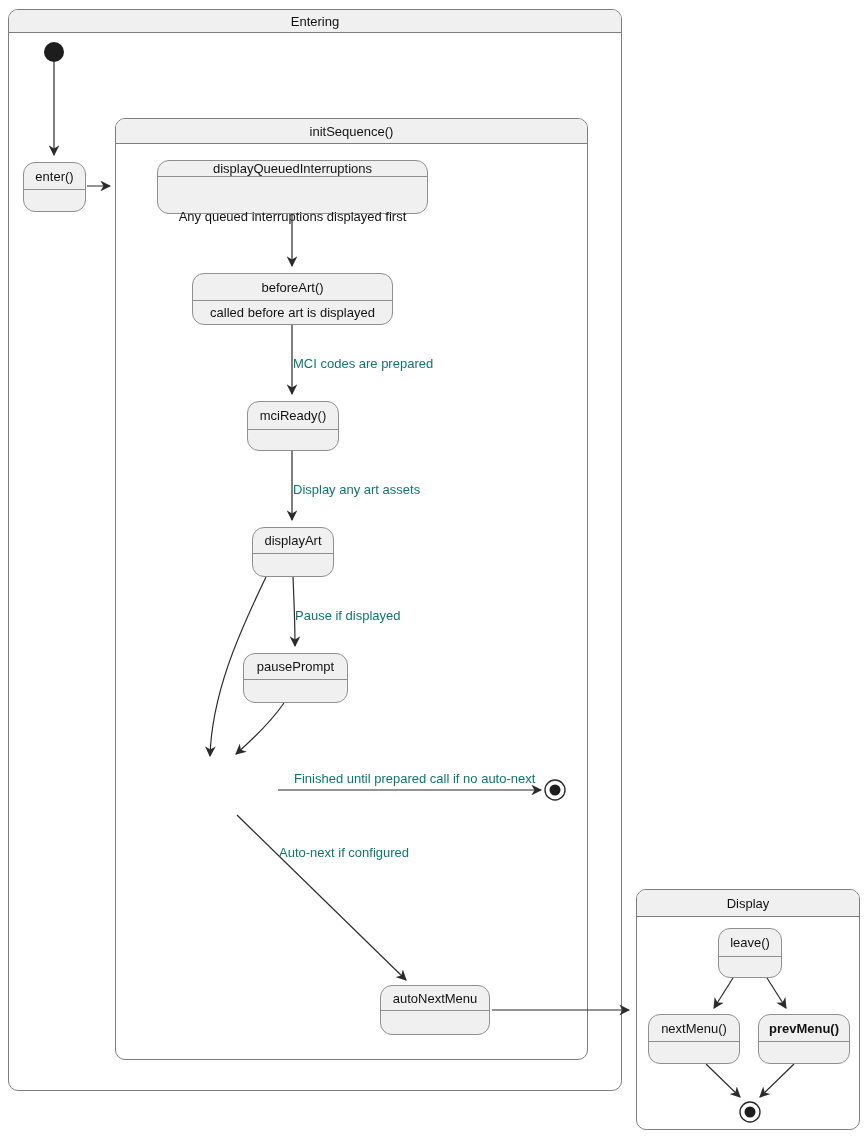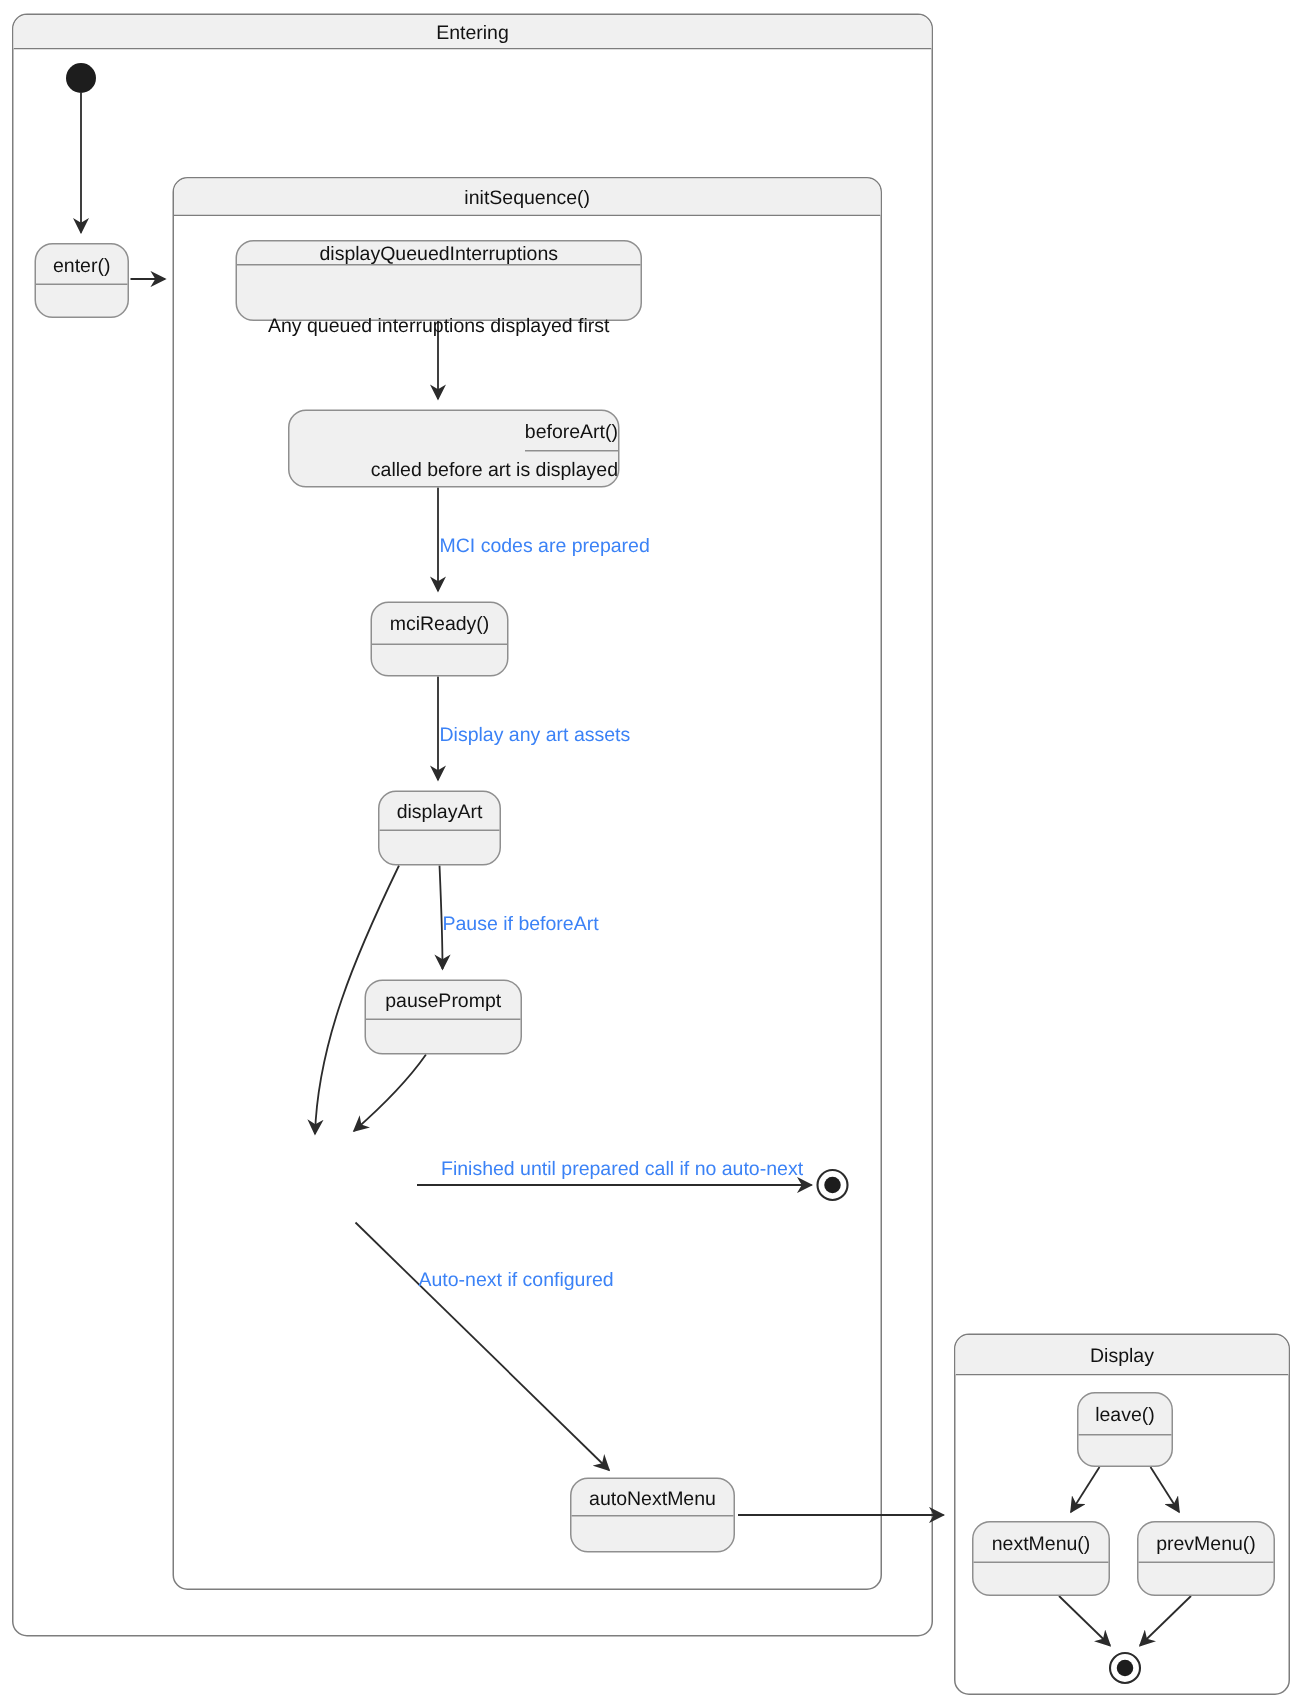--- a/index.html
+++ b/index.html
@@ -26,21 +26,21 @@
   .state-title{
     border-bottom:1px solid #8f8f8f;display:flex;align-items:center;
     justify-content:center;font-size:13px;white-space:nowrap;
   }
   .state-body{
     flex:1;display:flex;align-items:center;justify-content:center;
     font-size:13px;white-space:nowrap;
   }
   .edges{position:absolute;left:0;top:0;z-index:2;}
   .edge-label{
-    position:absolute;z-index:4;font-size:13px;color:#3b82f6;white-space:nowrap;
+    position:absolute;z-index:4;font-size:13px;color:#0f766e;white-space:nowrap;
   }
 </style>
 </head>
 <body>
 
 <div class="canvas">
 
   <div class="container" style="left:8px;top:9px;width:614px;height:1082px;">
     <div class="container-title" style="height:22px;">Entering</div>
   </div>
@@ -90,21 +90,21 @@
   <div class="state" style="left:23px;top:162px;width:63px;height:50px;">
     <div class="state-title" style="height:26px;">enter()</div>
     <div class="state-body"></div>
   </div>
 
   <div class="state" style="left:157px;top:160px;width:271px;height:54px;gap:32px;">
     <div class="state-title" style="height:26px;">displayQueuedInterruptions</div>
     <div class="state-body">Any queued interruptions displayed first</div>
   </div>
 
-  <div class="state" style="left:192px;top:273px;width:221px;height:52px;align-items:flex-end;">
+  <div class="state" style="left:192px;top:273px;width:201px;height:52px;">
     <div class="state-title" style="height:26px;">beforeArt()</div>
     <div class="state-body">called before art is displayed</div>
   </div>
 
   <div class="state" style="left:247px;top:401px;width:92px;height:50px;">
     <div class="state-title" style="height:27px;">mciReady()</div>
     <div class="state-body"></div>
   </div>
 
   <div class="state" style="left:252px;top:527px;width:82px;height:50px;">
@@ -126,24 +126,24 @@
   <div class="state" style="left:718px;top:928px;width:64px;height:50px;">
     <div class="state-title" style="height:27px;">leave()</div>
     <div class="state-body"></div>
   </div>
 
   <div class="state" style="left:648px;top:1014px;width:92px;height:50px;">
     <div class="state-title" style="height:26px;">nextMenu()</div>
     <div class="state-body"></div>
   </div>
 
-  <div class="state" style="left:758px;top:1014px;width:92px;height:50px;">
+  <div class="state" style="left:758px;top:1014px;width:92px;height:50px;font-weight:bold;">
     <div class="state-title" style="height:26px;">prevMenu()</div>
     <div class="state-body"></div>
   </div>
 
   <div class="edge-label" style="left:293px;top:356px;">MCI codes are prepared</div>
   <div class="edge-label" style="left:293px;top:482px;">Display any art assets</div>
-  <div class="edge-label" style="left:295px;top:608px;">Pause if beforeArt</div>
+  <div class="edge-label" style="left:295px;top:608px;">Pause if displayed</div>
   <div class="edge-label" style="left:294px;top:771px;">Finished until prepared call if no auto-next</div>
   <div class="edge-label" style="left:279px;top:845px;">Auto-next if configured</div>
 
 </div>
 
 </body></html>

